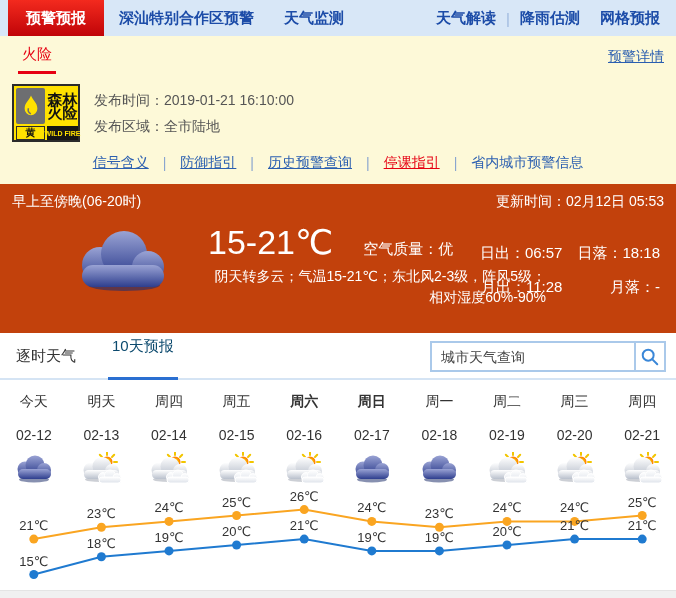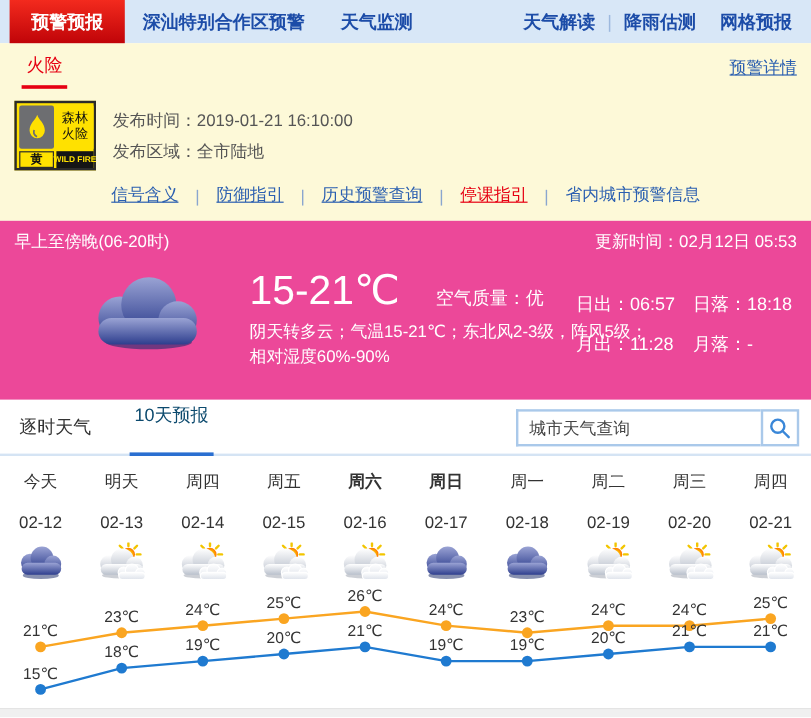--- a/index.html
+++ b/index.html
@@ -18,35 +18,35 @@
 
   
   .warning { height:148px; background:#fdf9d8; padding:0 12px; overflow:hidden; }
   .warn-head { display:flex; justify-content:space-between; align-items:flex-end; height:38px; }
   .fire-tab { color:#e60012; font-size:15px; padding:0 4px 7px; margin-left:6px; border-bottom:3px solid #e60012; cursor:pointer; }
   .warn-details { color:#2b5fb0; font-size:14px; padding-bottom:8px; cursor:pointer;text-decoration:underline; }
   .warn-body { display:flex; margin-top:10px; }
   .fw-sign { width:68px; height:58px; border:2px solid #2b2b2b; background:#ffe100; display:grid;
              grid-template-columns:29px 31px; grid-template-rows:36px 14px; gap:2px; padding:2px; }
   .fw-flame { background:#6d6e71; display:flex; align-items:center; justify-content:center; border-radius:2px; }
-  .fw-title { background:#ffe100; color:#111; font-size:11px; font-weight:normal; line-height:13px; display:flex;
+  .fw-title { background:#ffe100; color:#111; font-size:15px; font-weight:bold; line-height:13px; display:flex;
               flex-direction:column; align-items:center; justify-content:center; }
   .fw-level { background:#ffe100; border:1px solid #2b2b2b; color:#111; font-size:10px; font-weight:bold;
               display:flex; align-items:center; justify-content:center; }
   .fw-en { background:#151515; color:#ffe100; font-size:7px; font-weight:bold; letter-spacing:0;
            display:flex; align-items:center; justify-content:center; white-space:nowrap; }
   .warn-info { margin-left:14px; font-size:14px; color:#555; line-height:26px; padding-top:3px; }
   .warn-links { display:flex; justify-content:center; align-items:center; margin-top:12px; font-size:14px; }
   .warn-link { color:#2b5fb0; text-decoration:underline; margin:0 10px; cursor:pointer; }
   .warn-link.red { color:#e60012; }
   .warn-link.plain { text-decoration:none; }
   .warn-link-sep { color:#8aa6cf; margin:0 4px; }
 
   
-  .current { height:149px; background:#ec4899; color:#fff; position:relative; overflow:hidden; }
+  .current { height:149px; background:#c2410c; color:#fff; position:relative; overflow:hidden;text-align:right; }
   .cur-head { display:flex; justify-content:space-between; padding:9px 12px 0; font-size:14px; }
   .cur-body { display:flex; margin-top:12px; }
   .big-cloud { width:112px; height:72px; margin-left:68px; flex:none; }
   .cur-main { margin-left:28px; }
   .temp-row { display:flex; align-items:baseline; }
   .temp { font-size:34px; line-height:38px; }
   .aqi { font-size:15px; margin-left:30px; }
   .desc { margin-top:5px; font-size:14px; line-height:21px; width:338px; }
   .sunmoon { position:absolute; right:16px; top:60px; font-size:15px; display:grid;
              grid-template-columns:auto auto; column-gap:26px; row-gap:13px;gap:15px; }

